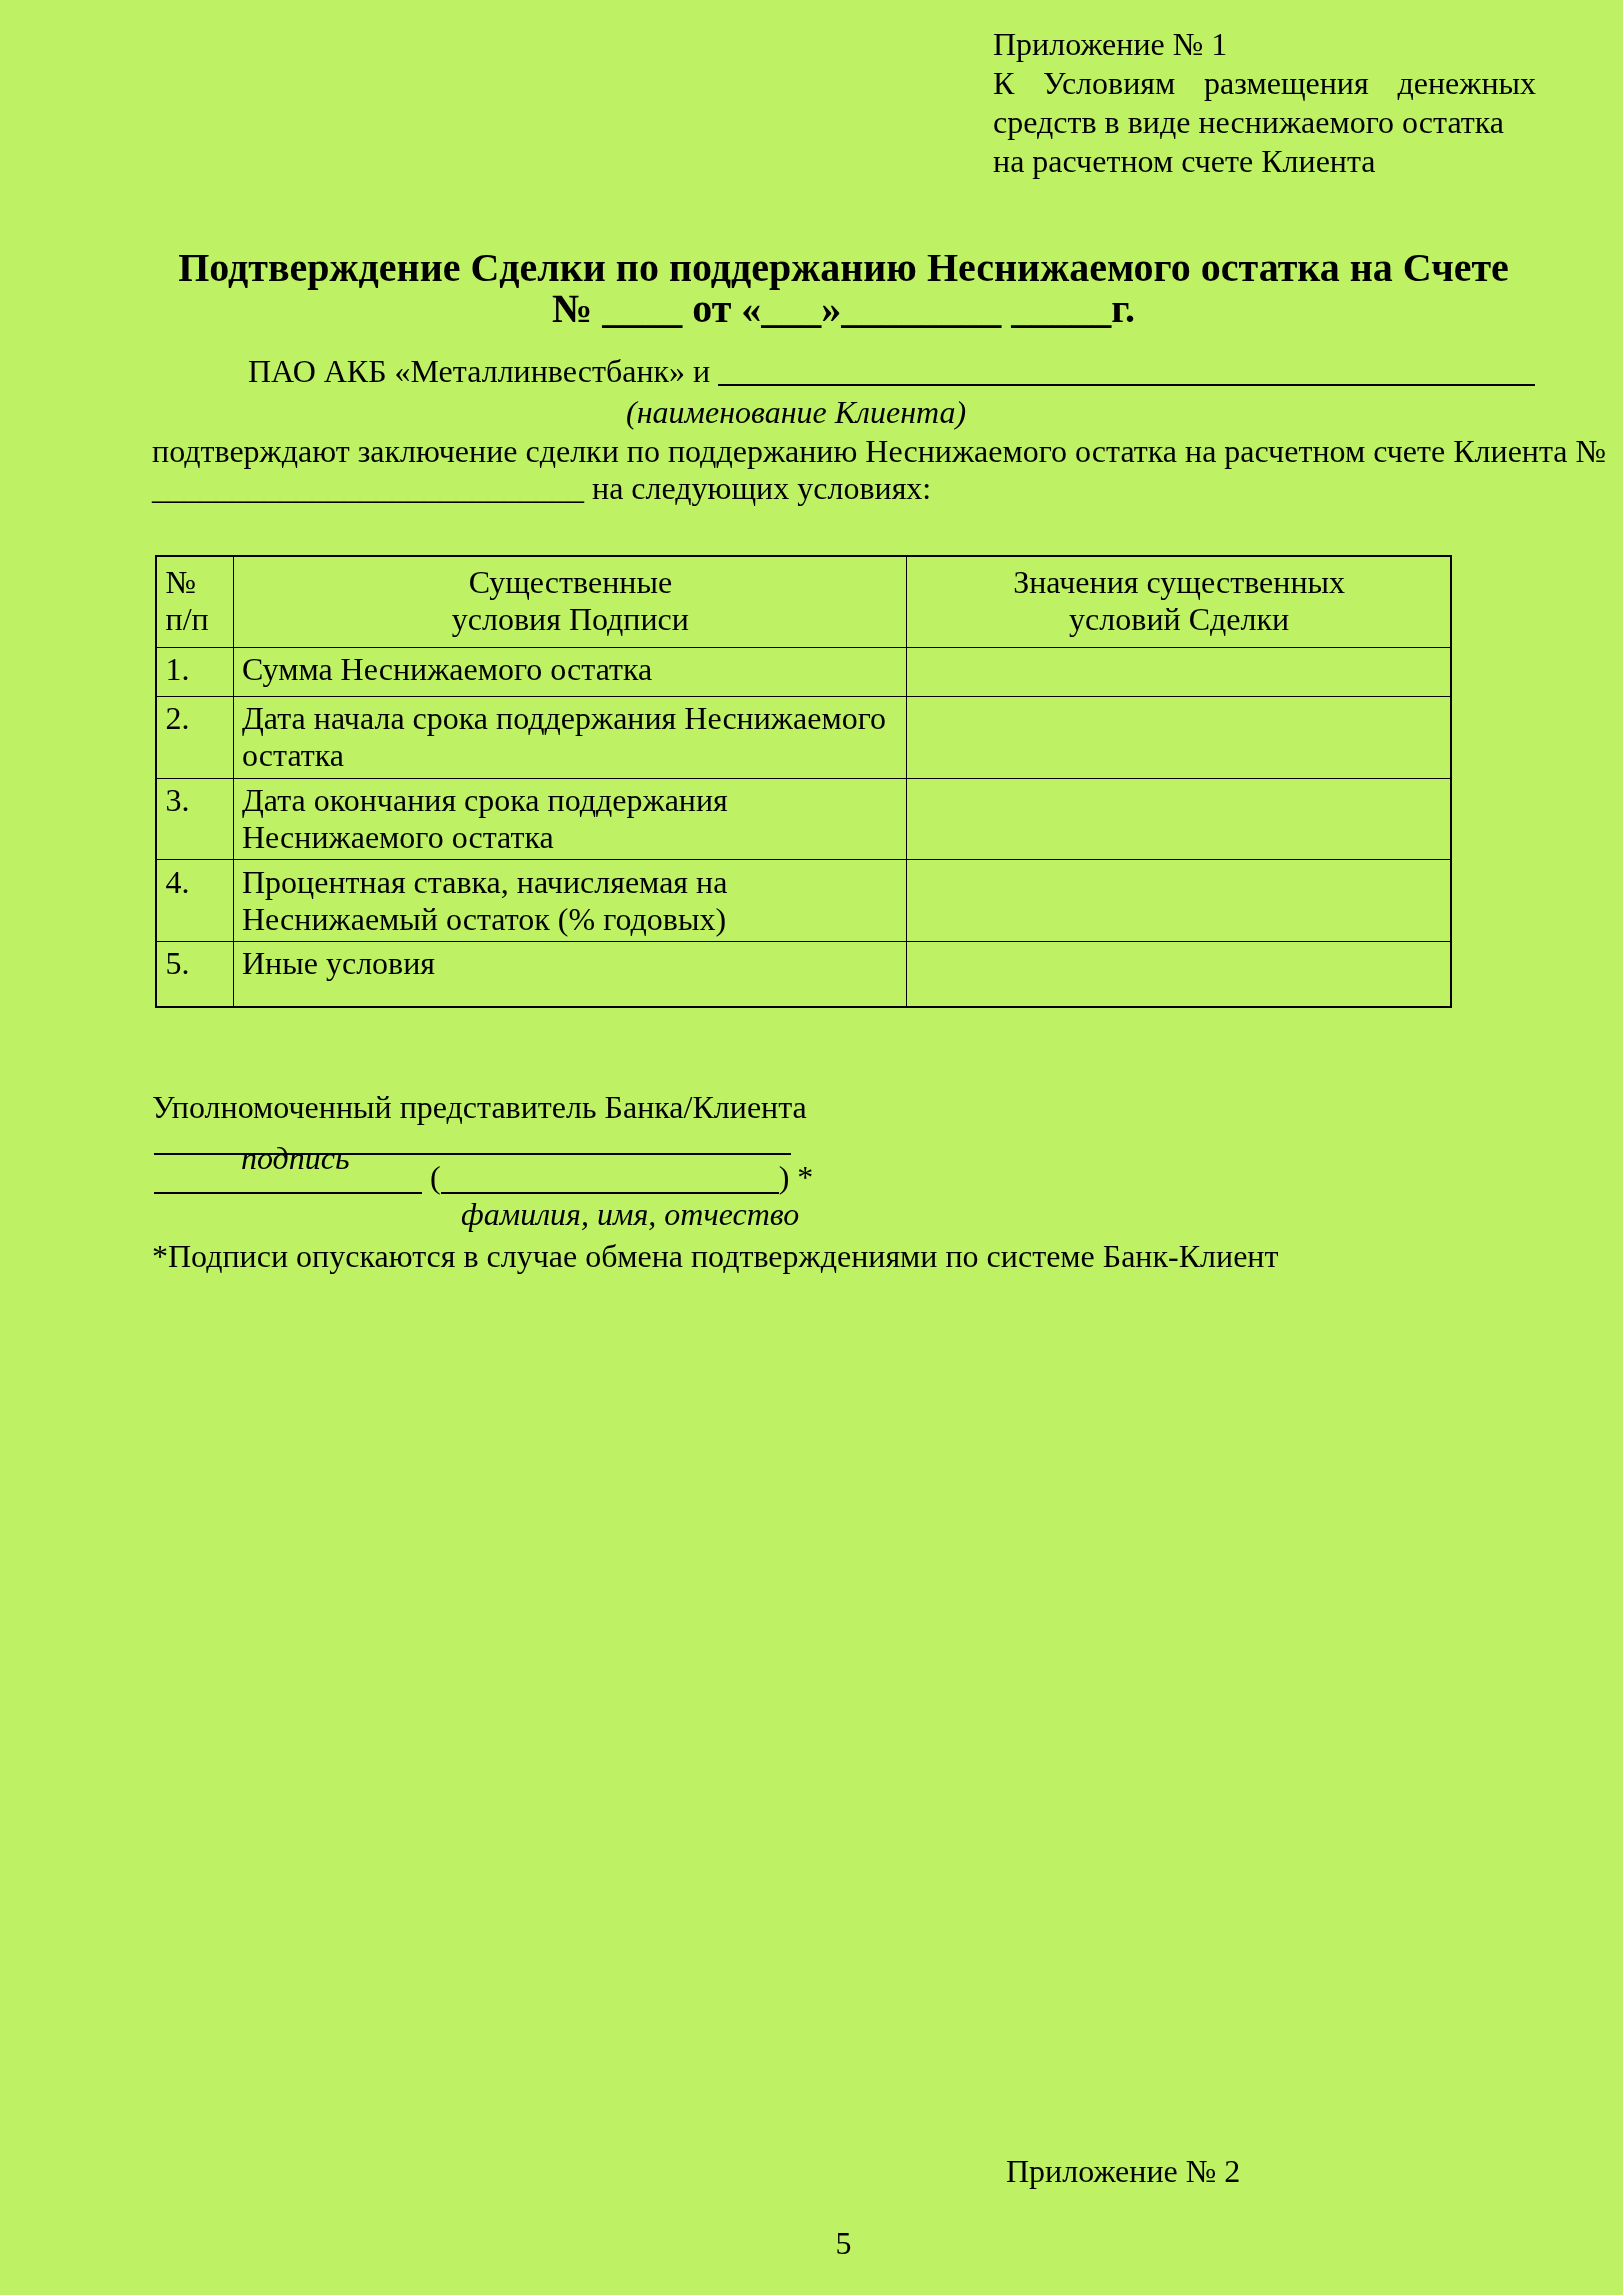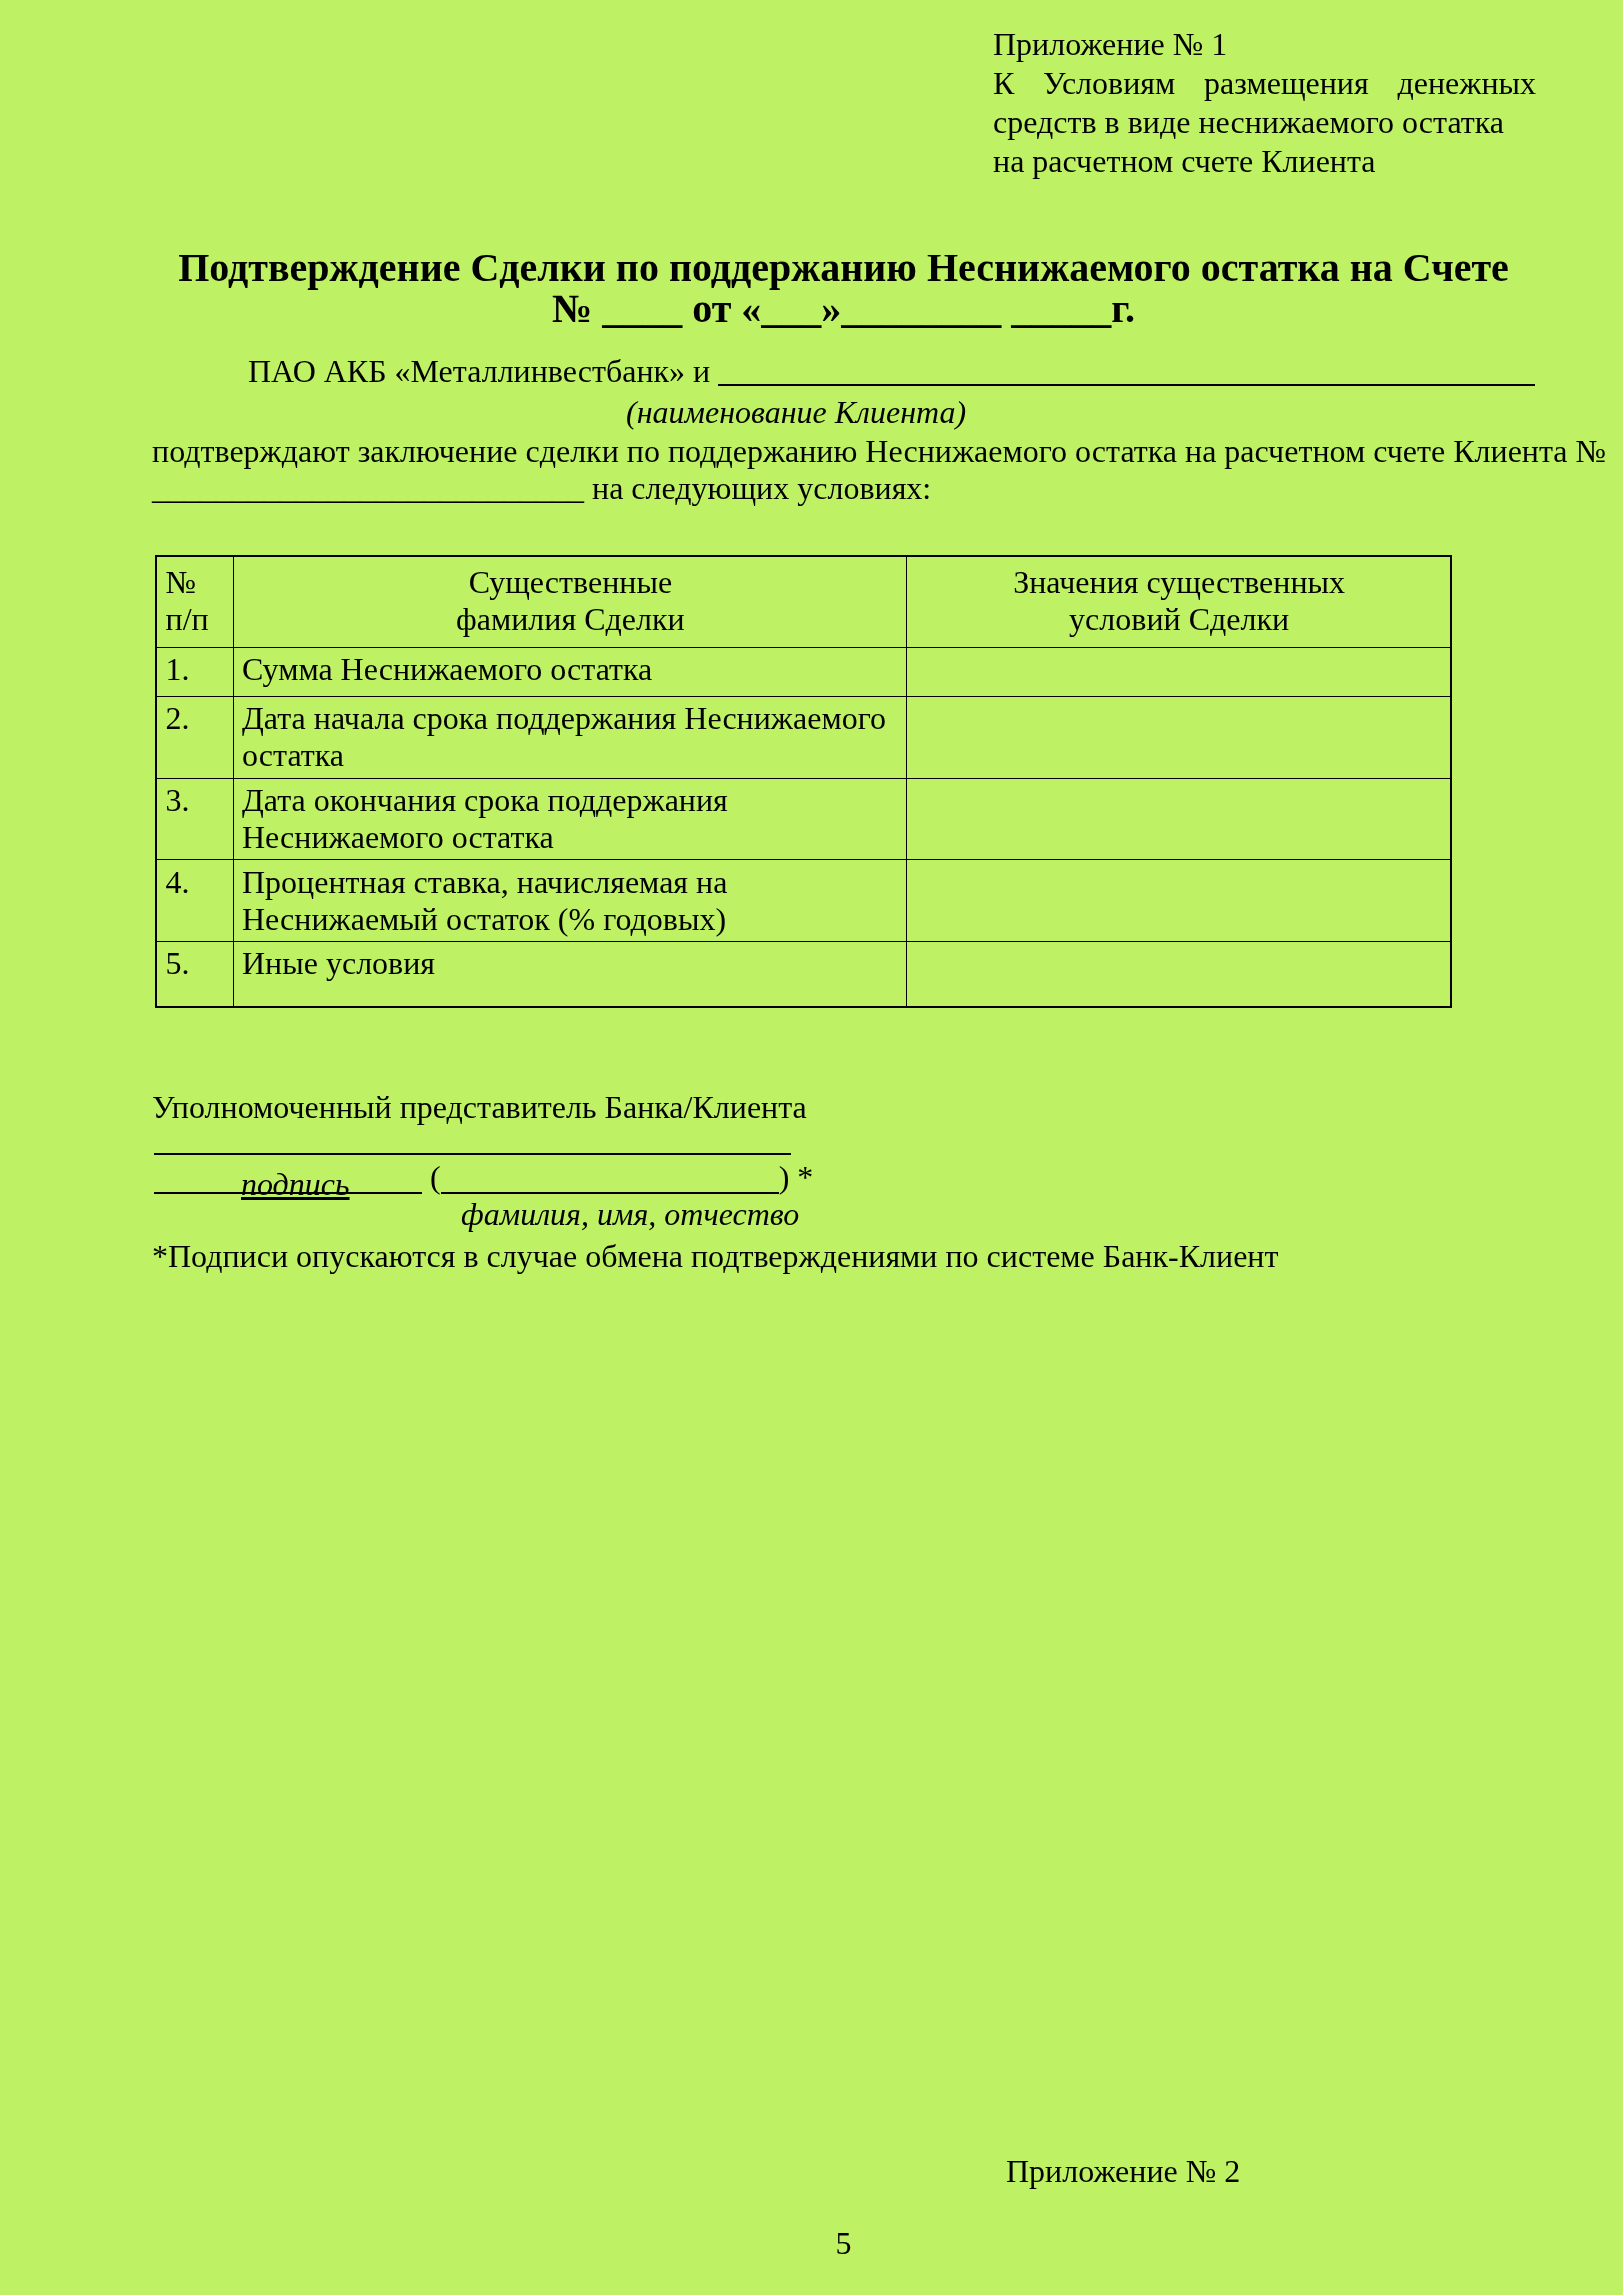--- a/index.html
+++ b/index.html
@@ -45,21 +45,21 @@
   tr.r4 { height:76px; }
   tr.r5 { height:65px; }
 
   
   .sig-heading { left:152px; top:1089px; white-space:nowrap; }
   .sig-line1 { left:154px; top:1124px; width:637px; height:29px; border-bottom:2.5px solid #000; }
   .sig-line2 { left:154px; top:1157px; height:37px; display:flex; align-items:flex-end; }
   .sig-line2 .u2 { width:268px; border-bottom:2.5px solid #000; height:29px; }
   .sig-line2 .u3 { width:338px; border-bottom:2.5px solid #000; height:29px; }
   .sig-line2 span.t { white-space:pre; line-height:34px; }
-  .sig-caption-sign { left:241px; top:1166px; font-style:italic;text-decoration:underline; }
+  .sig-caption-sign { left:241px; top:1140px; font-style:italic; }
   .sig-caption-name { left:461px; top:1196px; font-style:italic; }
 
   .footnote { left:152px; top:1238px; white-space:nowrap; }
 
   .appendix2 { left:1006px; top:2153px; white-space:nowrap; }
   .page-number { left:152px; top:2225px; width:1383px; text-align:center; }
 </style>
 </head>
 <body>
 
@@ -91,21 +91,21 @@
     <colgroup>
       <col style="width:77px">
         <col style="width:673px">
         <col style="width:545px">
     </colgroup>
     <tbody>
       <tr class="hdr">
         <td>№
 п/п</td>
         <td class="c">Существенные
-фамилия Сделки</td>
+условия Подписи</td>
         <td class="c">Значения существенных
 условий Сделки</td>
       </tr>
       <tr class="r1">
         <td>1.</td>
         <td>Сумма Неснижаемого остатка</td>
         <td></td>
       </tr>
       <tr class="r2">
         <td>2.</td>

